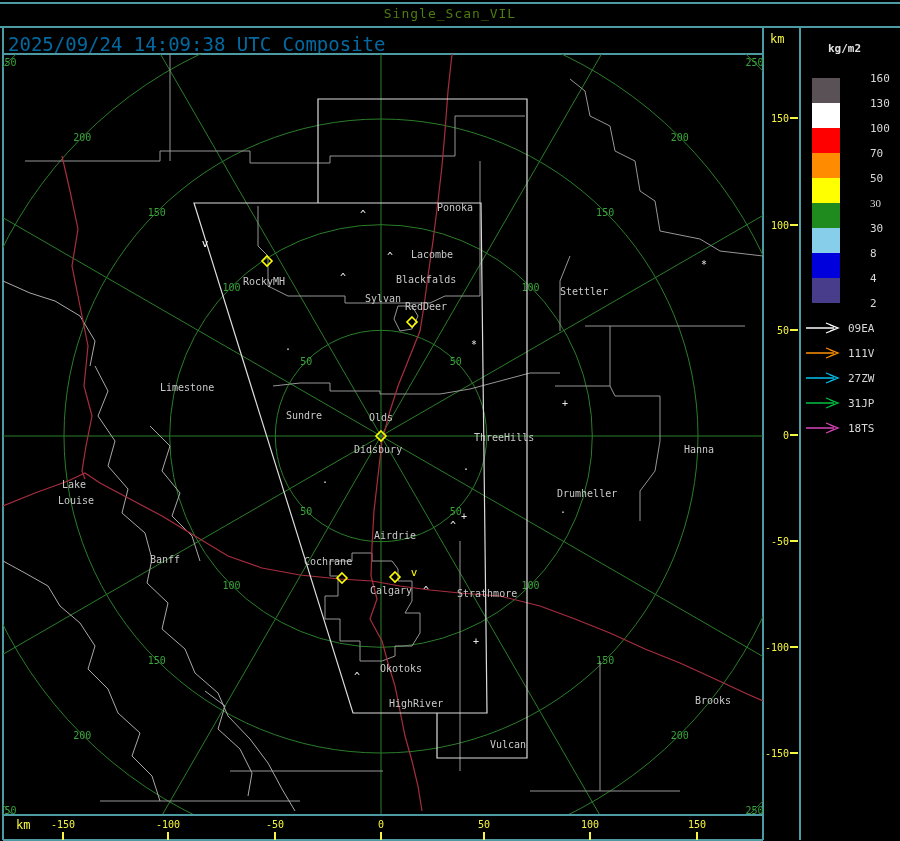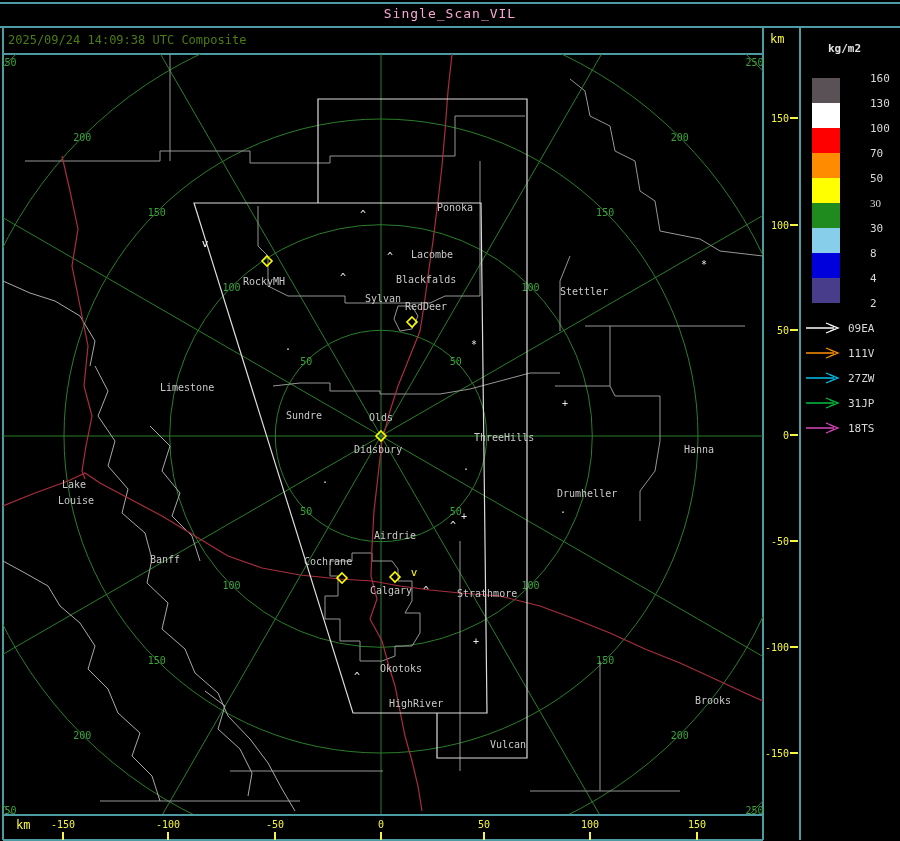--- a/index.html
+++ b/index.html
@@ -1,22 +1,22 @@
 <!DOCTYPE html>
 <html><head>
 <meta charset="utf-8">
 <style>
   html,body{margin:0;padding:0;background:#000;}
   .screen{position:relative;width:900px;height:841px;background:#000;overflow:hidden;
           font-family:"DejaVu Sans Mono","Liberation Mono",monospace;}
   .hline{position:absolute;height:0;border-top:2px solid #4e9aa2;}
   .vline{position:absolute;width:0;border-left:2px solid #4e9aa2;}
   .title{position:absolute;top:6px;left:0;width:900px;text-align:center;
-         color:#f9a8d4;font-size:13px;letter-spacing:1px;}
-  .datetime{position:absolute;top:33px;left:8px;color:#4d7c0f;font-size:12px;}
+         color:#4d7c0f;font-size:13px;letter-spacing:1px;}
+  .datetime{position:absolute;top:33px;left:8px;color:#0369a1;font-size:19px;}
   .unit-km-right{position:absolute;top:32px;left:770px;color:#f5f542;font-size:12px;}
   .unit-km-bottom{position:absolute;top:818px;left:16px;color:#f5f542;font-size:12px;}
   .kgm2{position:absolute;top:42px;left:828px;color:#e0e0e0;font-size:11px;font-weight:bold;}
   #legend-swatches .sw{position:absolute;left:812px;width:28px;height:25px;}
   #legend-swatches .lb{position:absolute;left:870px;width:40px;color:#d8d8d8;font-size:11px;line-height:11px;}
   .btick-label{position:absolute;color:#f5f542;font-size:10px;transform:translateX(-50%);}
   .btick-mark{position:absolute;width:2px;height:8px;background:#f5f542;top:832px;}
   .rtick-label{position:absolute;color:#f5f542;font-size:10px;width:26px;text-align:right;left:763px;transform:translateY(-50%);}
   .rtick-mark{position:absolute;height:2px;width:8px;background:#f5f542;left:790px;}
   svg text{font-family:"DejaVu Sans Mono","Liberation Mono",monospace;}

